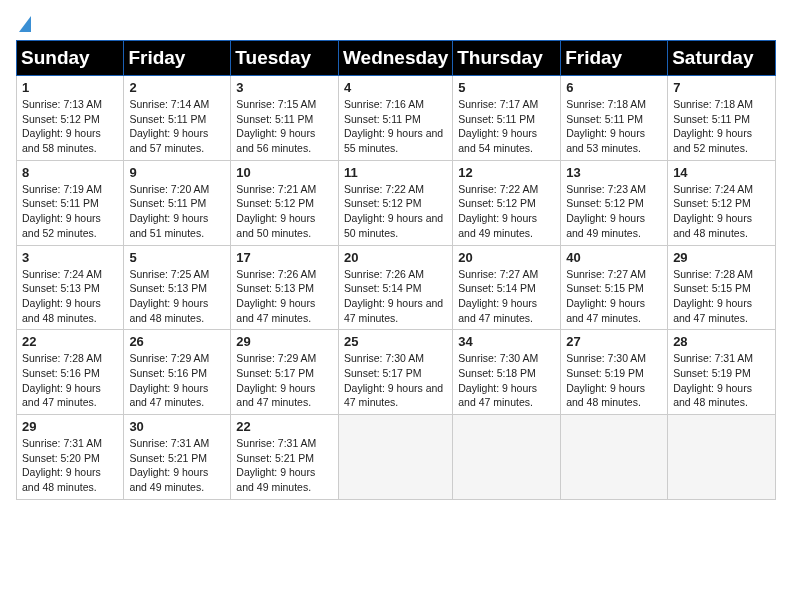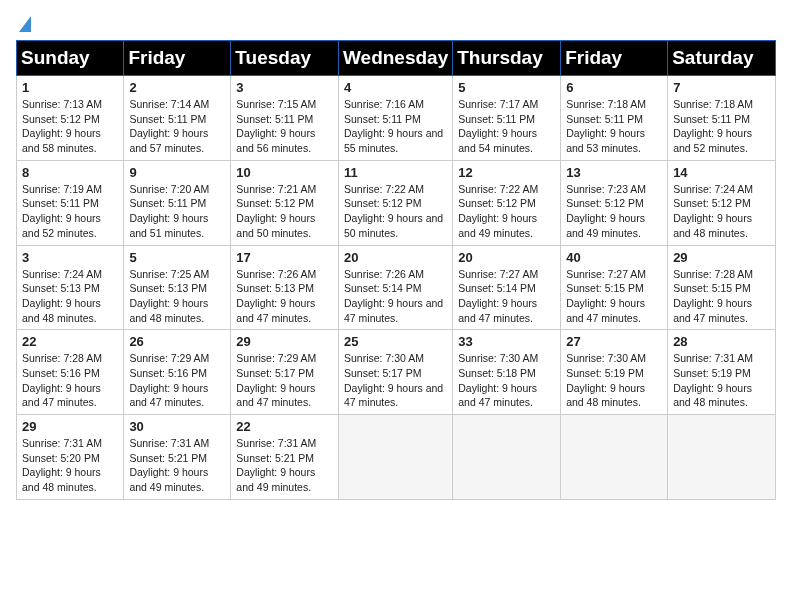--- a/index.html
+++ b/index.html
@@ -287,21 +287,21 @@
       </td>
         <td>
         <span class="day-num">25</span>
         <div class="cell-text">
           Sunrise: 7:30 AM<br>
           Sunset: 5:17 PM<br>
           Daylight: 9 hours and 47 minutes.
         </div>
       </td>
         <td>
-        <span class="day-num">33</span>
+        <span class="day-num">34</span>
         <div class="cell-text">
           Sunrise: 7:30 AM<br>
           Sunset: 5:18 PM<br>
           Daylight: 9 hours and 47 minutes.
         </div>
       </td>
         <td>
         <span class="day-num">27</span>
         <div class="cell-text">
           Sunrise: 7:30 AM<br>

